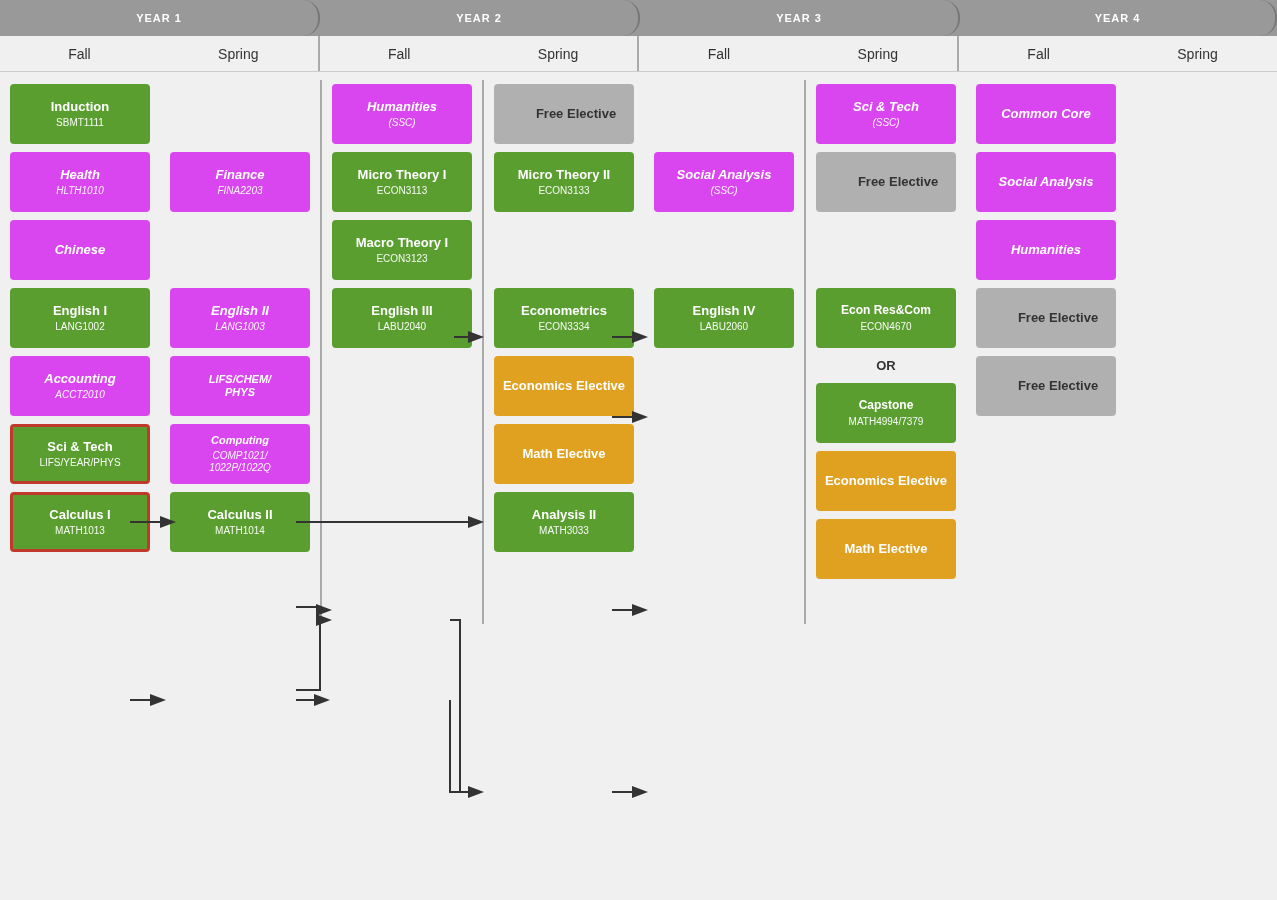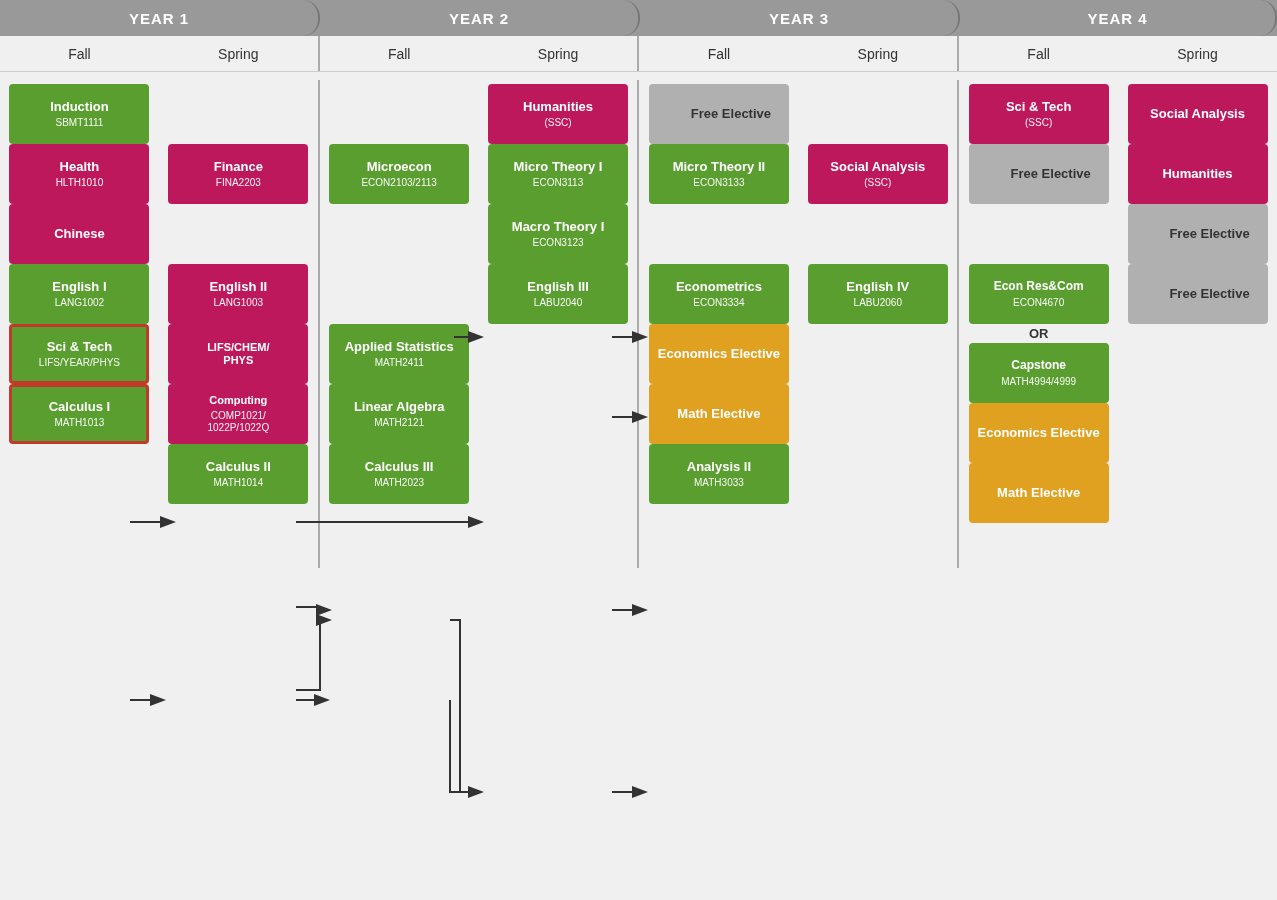--- a/index.html
+++ b/index.html
@@ -22,21 +22,21 @@
     .year-headers {
       display: flex;
       background: #999;
       height: 36px;
     }
     .year-header {
       display: flex;
       align-items: center;
       justify-content: center;
       color: white;
-      font-size: 15px;
+      font-size: 11px;
       font-weight: bold;
       letter-spacing: 1px;
       border-right: 2px solid #777;
       border-radius: 17px;
     }
     .year-header.y1 { width: 320px; }
     .year-header.y2 { width: 320px; }
     .year-header.y3 { width: 320px; }
     .year-header.y4 { width: 317px; }
 
@@ -63,20 +63,21 @@
       position: relative;
       display: flex;
       padding: 8px 0;
     }
 
     .col {
       width: 160px;
       display: flex;
       flex-direction: column;
       align-items: center;
+      gap: 8px;
       padding: 4px 6px;
       position: relative;
     }
     .col-divider {
       width: 2px;
       background: #aaa;
       align-self: stretch;
     }
 
     
@@ -96,21 +97,21 @@
       line-height: 1.2;
       position: relative;
     }
     .course-box .code {
       font-size: 10px;
       font-weight: normal;
       margin-top: 3px;
       opacity: 0.95;
     }
     .course-box.green { background: #5a9e2f; }
-    .course-box.orange { background: #be185d; }
+    .course-box.orange { background: #d946ef; font-style: italic; }
     .course-box.gray { background: #b0b0b0; color: #333; padding-left: 28px; }
     .course-box.yellow { background: #e0a020; }
     .course-box.green-outline {
       background: #5a9e2f;
       border: 3px solid #c0392b;
     }
 
     
     .or-label {
       font-size: 13px;
@@ -157,45 +158,37 @@
     <div class="sem-header sem-col">Spring</div>
   </div>
 
   <div class="grid-area" id="grid-area">
 
     <div class="col">
       <div class="course-box green">Induction<span class="code">SBMT1111</span></div>
       <div class="course-box orange">Health<span class="code">HLTH1010</span></div>
       <div class="course-box orange">Chinese</div>
       <div class="course-box green">English I<span class="code">LANG1002</span></div>
+      <div class="course-box orange">Accounting<span class="code">ACCT2010</span></div>
       <div class="course-box green-outline">Sci &amp; Tech<span class="code">LIFS/YEAR/PHYS</span></div>
       <div class="course-box green-outline">Calculus I<span class="code">MATH1013</span></div>
     </div>
 
     <div class="col">
       <div class="course-box" style="min-height:60px;background:transparent;"></div>
       <div class="course-box orange">Finance<span class="code">FINA2203</span></div>
       <div class="course-box" style="min-height:60px;background:transparent;"></div>
       <div class="course-box orange">English II<span class="code">LANG1003</span></div>
       <div class="course-box orange" style="font-size:11px;">LIFS/CHEM/<br>PHYS</div>
       <div class="course-box orange" style="font-size:11px;">Computing<span class="code">COMP1021/<br>1022P/1022Q</span></div>
       <div class="course-box green">Calculus II<span class="code">MATH1014</span></div>
     </div>
 
     <div class="col-divider"></div>
 
-    <div class="col">
-      <div class="course-box" style="min-height:60px;background:transparent;"></div>
-      <div class="course-box green">Microecon<span class="code">ECON2103/2113</span></div>
-      <div class="course-box" style="min-height:60px;background:transparent;"></div>
-      <div class="course-box" style="min-height:60px;background:transparent;"></div>
-      <div class="course-box green">Applied Statistics<span class="code">MATH2411</span></div>
-      <div class="course-box green">Linear Algebra<span class="code">MATH2121</span></div>
-      <div class="course-box green">Calculus III<span class="code">MATH2023</span></div>
-    </div>
 
     <div class="col">
       <div class="course-box orange">Humanities<span class="code">(SSC)</span></div>
       <div class="course-box green">Micro Theory I<span class="code">ECON3113</span></div>
       <div class="course-box green">Macro Theory I<span class="code">ECON3123</span></div>
       <div class="course-box green">English III<span class="code">LABU2040</span></div>
       <div class="course-box" style="min-height:60px;background:transparent;"></div>
       <div class="course-box" style="min-height:60px;background:transparent;"></div>
     </div>
 
@@ -223,26 +216,27 @@
     </div>
 
     <div class="col-divider"></div>
 
     <div class="col">
       <div class="course-box orange">Sci &amp; Tech<span class="code">(SSC)</span></div>
       <div class="course-box gray" style="color:#333;">Free Elective</div>
       <div class="course-box" style="min-height:60px;background:transparent;"></div>
       <div class="course-box green" style="font-size:12px;">Econ Res&amp;Com<span class="code">ECON4670</span></div>
       <div class="or-label">OR</div>
-      <div class="course-box green" style="font-size:12px;">Capstone<span class="code">MATH4994/4999</span></div>
+      <div class="course-box green" style="font-size:12px;">Capstone<span class="code">MATH4994/7379</span></div>
       <div class="course-box yellow">Economics Elective</div>
       <div class="course-box yellow">Math Elective</div>
     </div>
 
     <div class="col">
+      <div class="course-box orange">Common Core</div>
       <div class="course-box orange">Social Analysis</div>
       <div class="course-box orange">Humanities</div>
       <div class="course-box gray" style="color:#333;">Free Elective</div>
       <div class="course-box gray" style="color:#333;">Free Elective</div>
       <div class="course-box" style="min-height:60px;background:transparent;"></div>
       <div class="course-box" style="min-height:60px;background:transparent;"></div>
     </div>
 
     <svg class="arrows-svg" id="arrows-svg">
 

